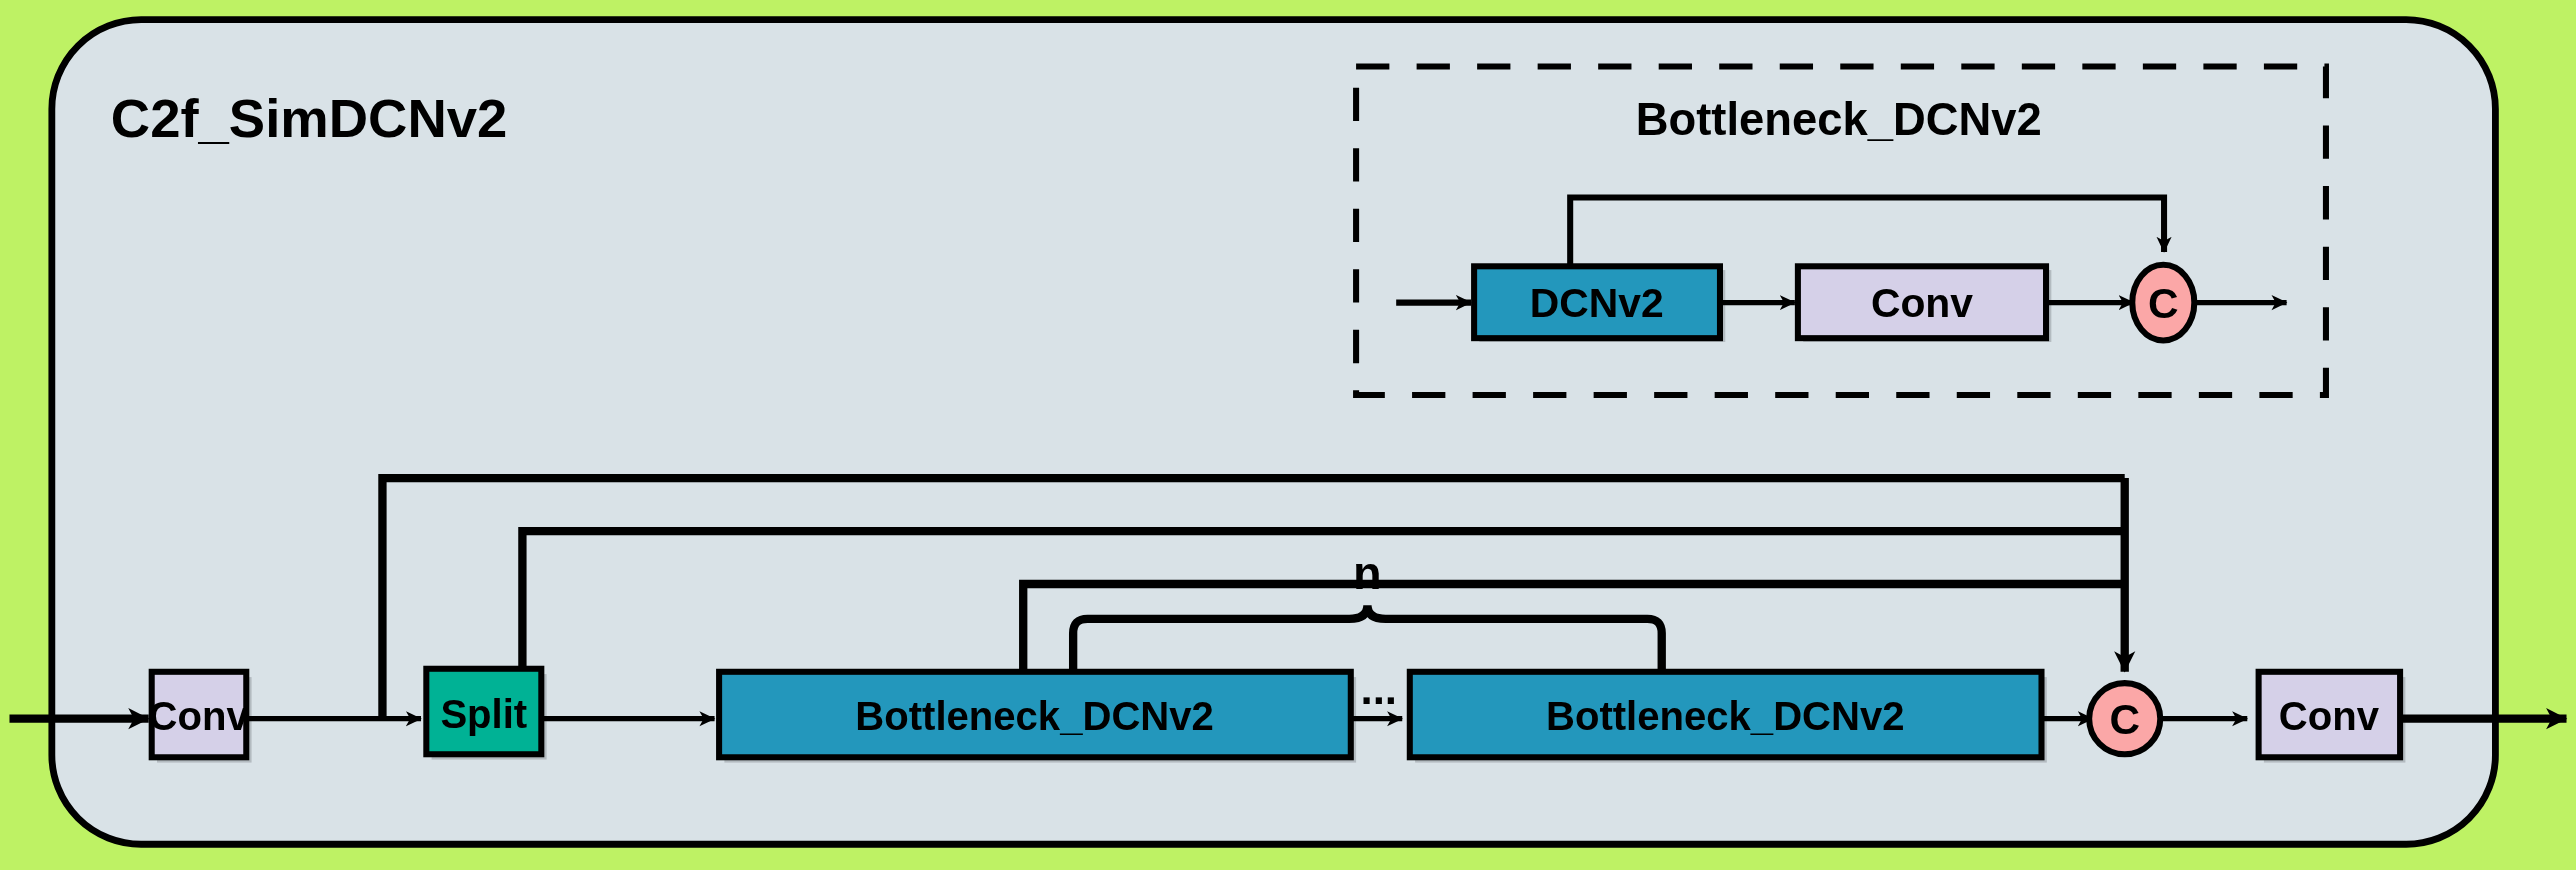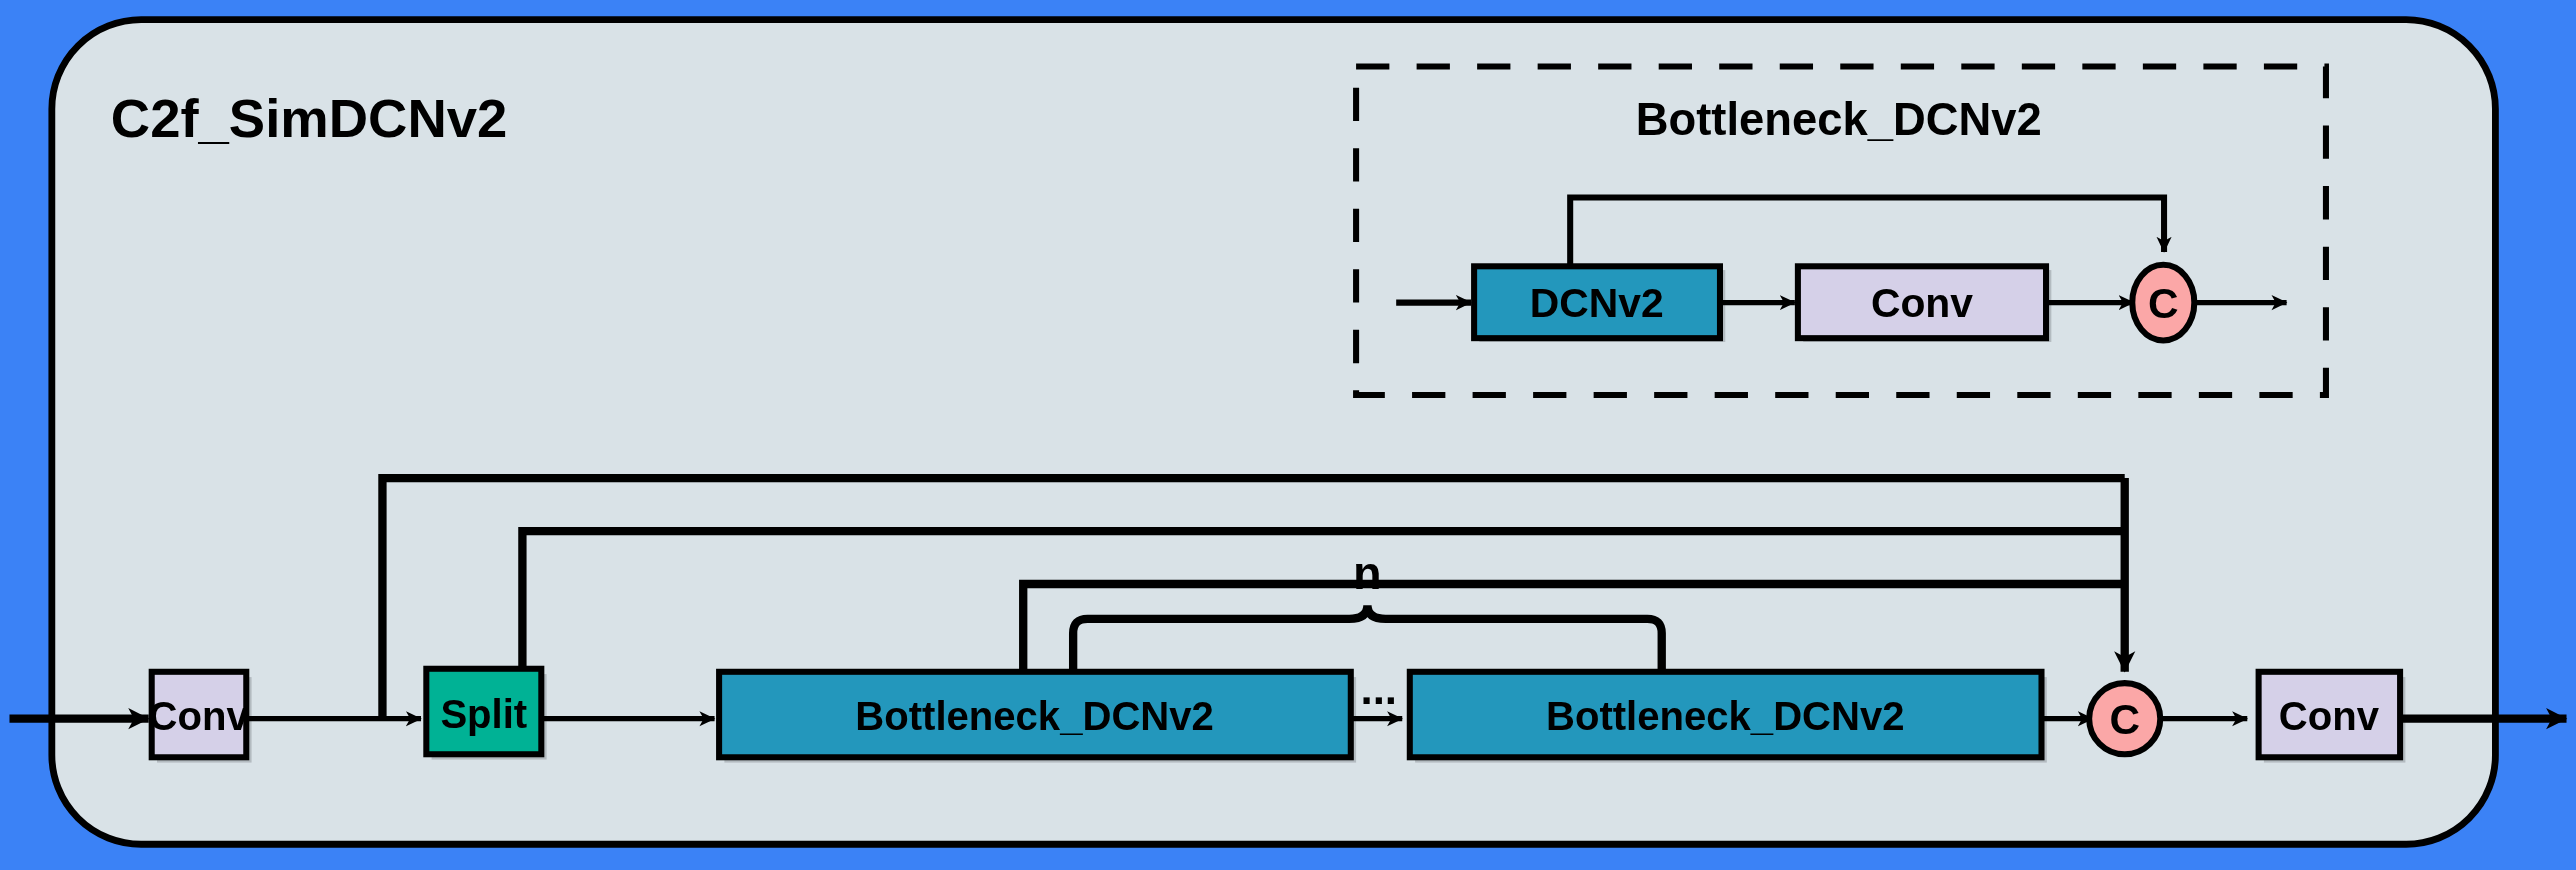--- a/index.html
+++ b/index.html
@@ -1,18 +1,18 @@
 <!DOCTYPE html>
 <html style="font-size:12px"><head>
 <meta charset="utf-8">
 <style>
   html,body{margin:0;padding:0;background:#ffffff;}
   body{width:2576px;height:870px;overflow:hidden;
        font-family:"Liberation Sans","DejaVu Sans",sans-serif;}
-  #stage{position:relative;width:2576px;height:870px;background:#3b82f6;text-align:right;}
+  #stage{position:relative;width:2576px;height:870px;background:#bef264;text-align:right;}
   svg.diagram{position:absolute;left:0;top:0;width:2576px;height:870px;display:block;}
   .node-label{font-family:"Liberation Sans","DejaVu Sans",sans-serif;
               font-weight:700;fill:#000000;dominant-baseline:central;text-anchor:middle;}
   .title-label{font-family:"Liberation Sans","DejaVu Sans",sans-serif;
                font-weight:700;fill:#000000;dominant-baseline:central;text-anchor:middle;}
   .stroke-main{stroke:#000000;fill:none;}
 </style>
 </head>
 <body>
 

